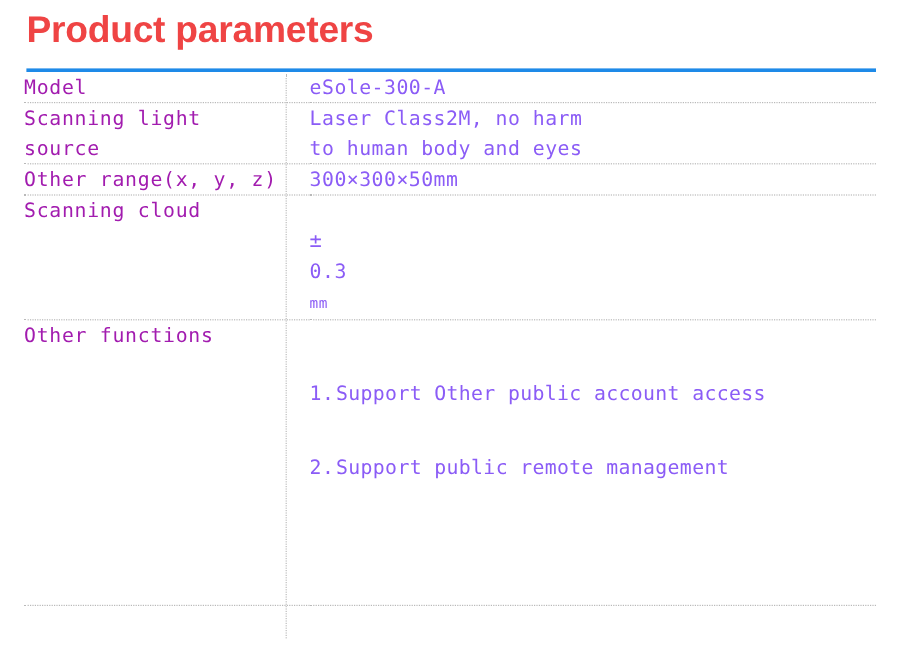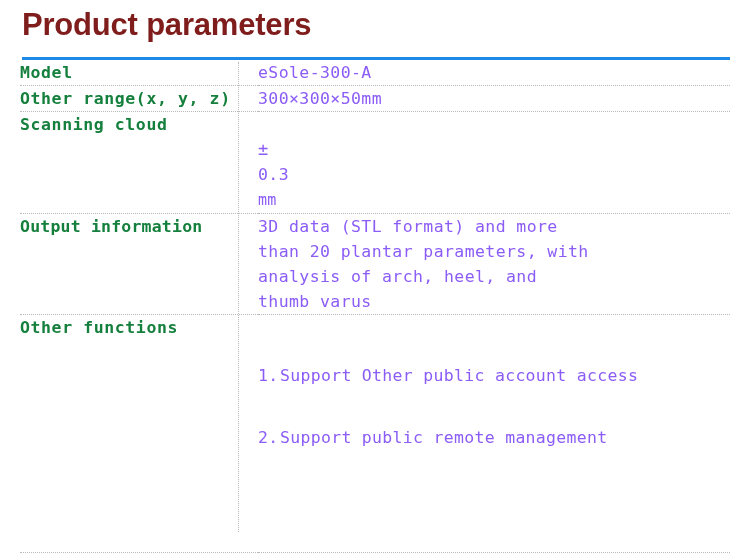--- a/index.html
+++ b/index.html
@@ -18,21 +18,21 @@
 
   
   .page-title {
     position: absolute;
     left: 22px;
     top: 6px;
     font-family: "Liberation Sans", sans-serif;
     font-weight: bold;
     font-size: 31px;
     line-height: 38px;
-    color: #7f1d1d;
+    color: #ef4444;
     letter-spacing: -0.2px;
     white-space: nowrap;
   }
 
   
   .title-rule {
     position: absolute;
     left: 22px;
     top: 57px;
     width: 708px;
@@ -61,23 +61,22 @@
   .spec-row > td {
     border-bottom: 1px dotted #b9b9b9;
   }
 
   .cell-label {
     width: 238px;
     padding: 7px 4px 8px 12px;
     font-size: 16.5px;
     line-height: 25px;
     letter-spacing: 0.6px;
-    color: #15803d;
+    color: #a21caf;
     white-space: pre-line;
-    font-weight: bold;
   }
   .cell-value {
     padding: 7px 4px 8px 16px;
     font-size: 16.5px;
     line-height: 25px;
     letter-spacing: 0.4px;
     color: #8b5cf6;
     white-space: pre-line;
   }
 
@@ -91,21 +90,21 @@
     border-left: 1px dotted #bcbcbc;
   }
 
   
   .cell-label.tight {
     letter-spacing: 0.2px;
   }
 
   
   .unit-sm {
-    font-size: 15px;
+    font-size: 12px;
     letter-spacing: 0.3px;
   }
   .sym-pm {
     font-size: 17px;
   }
 
   
   .fn-list {
     margin: 0;
     padding: 0;
@@ -145,43 +144,42 @@
 <div class="col-divider"></div>
 
 <table class="spec-table">
   <tbody>
 
     <tr class="spec-row">
       <td class="cell-label">Model</td>
       <td class="cell-value">eSole-300-A</td>
     </tr>
 
+    <tr class="spec-row">
+      <td class="cell-label multiline">Scanning light
+source</td>
+      <td class="cell-value multiline">Laser Class2M, no harm
+to human body and eyes</td>
+    </tr>
 
     <tr class="spec-row">
       <td class="cell-label">Other range(x, y, z)</td>
       <td class="cell-value">300×300×50mm</td>
     </tr>
 
     <tr class="spec-row">
       <td class="cell-label">Scanning cloud</td>
       <td class="cell-value">
         <span class="sym-pm">±</span>
         <span>0.3</span>
         <span class="unit-sm">mm</span>
       </td>
     </tr>
 
 
-    <tr class="spec-row">
-      <td class="cell-label tight">Output information</td>
-      <td class="cell-value multiline">3D data (STL format) and more
-than 20 plantar parameters, with
-analysis of arch, heel, and
-thumb varus</td>
-    </tr>
 
     <tr class="spec-row">
       <td class="cell-label">Other functions</td>
       <td class="cell-value">
         <ul class="fn-list">
           <li>
             <span class="fn-num">1.</span>
             <span class="fn-text">Support Other public account access</span>
           </li>
           <li>

